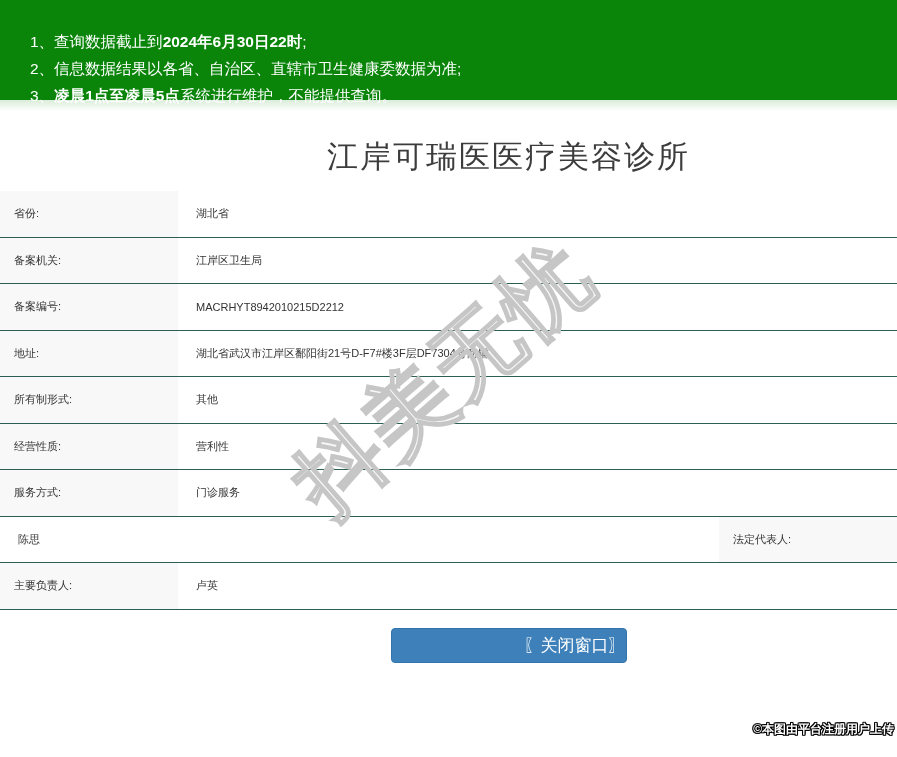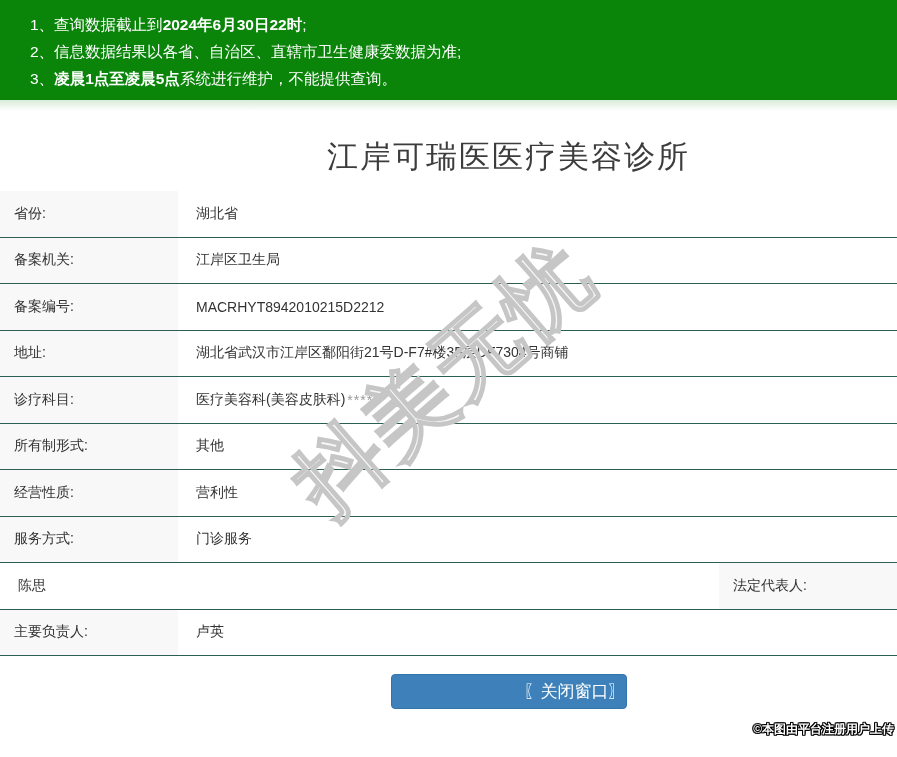--- a/index.html
+++ b/index.html
@@ -11,21 +11,21 @@
     font-family: "Liberation Sans", "DejaVu Sans", sans-serif;
     color: #333;
   }
 
   
   .notice-bar {
     width: 897px;
     height: 100px;
     background: #0a850a;
     color: #ffffff;
-    padding: 11px 0 0 30px;
+    padding: 28px 0 0 30px;
   }
   .notice-line {
     font-size: 15.5px;
     line-height: 27px;
     white-space: nowrap;
   }
   .notice-line .seg-bold { font-weight: bold; }
   .header-fade {
     width: 897px;
     height: 11px;
@@ -43,21 +43,21 @@
     letter-spacing: 2px;
   }
 
   
   .detail-table { margin-top: 13px; width: 897px; }
   .row {
     display: flex;
     height: 46.5px;
     border-bottom: 1px solid #2a5f53;
   }
-  .cell { display: flex; align-items: center; font-size: 14px; }
+  .cell { display: flex; align-items: center; font-size: 11px; }
   .cell.label {
     width: 178px;
     background: #f8f8f8;
     padding-left: 14px;
     color: #333;
   }
   .cell.value {
     flex: 1;
     background: #ffffff;
     padding-left: 18px;
@@ -147,27 +147,20 @@
         <span>MACRHYT8942010215D2212</span>
       </div>
   </div>
   <div class="row">
     <div class="cell label">地址:</div>
     <div class="cell value">
         <span>湖北省武汉市江岸区鄱阳街21号D-F7#楼3F层DF7304号商铺</span>
       </div>
   </div>
   <div class="row">
-    <div class="cell label">诊疗科目:</div>
-    <div class="cell value">
-        <span>医疗美容科(美容皮肤科)</span>
-        <span class="masked">******</span>
-      </div>
-  </div>
-  <div class="row">
     <div class="cell label">所有制形式:</div>
     <div class="cell value">
         <span>其他</span>
       </div>
   </div>
   <div class="row">
     <div class="cell label">经营性质:</div>
     <div class="cell value">
         <span>营利性</span>
       </div>

